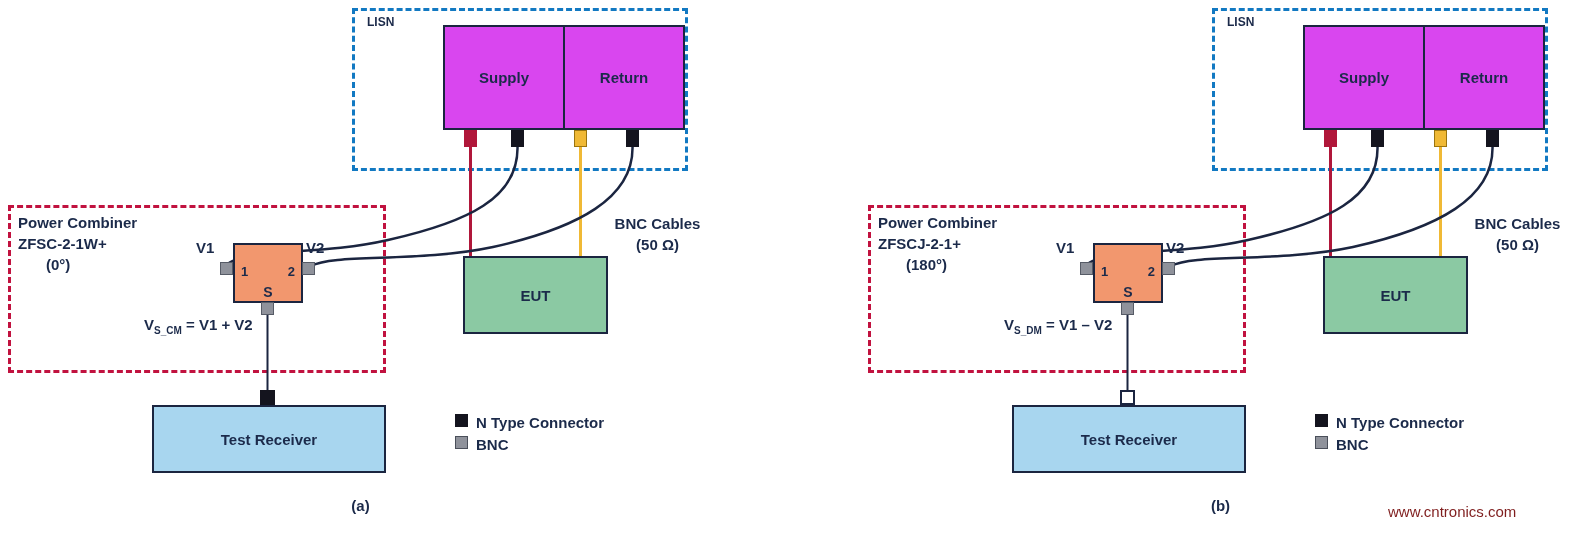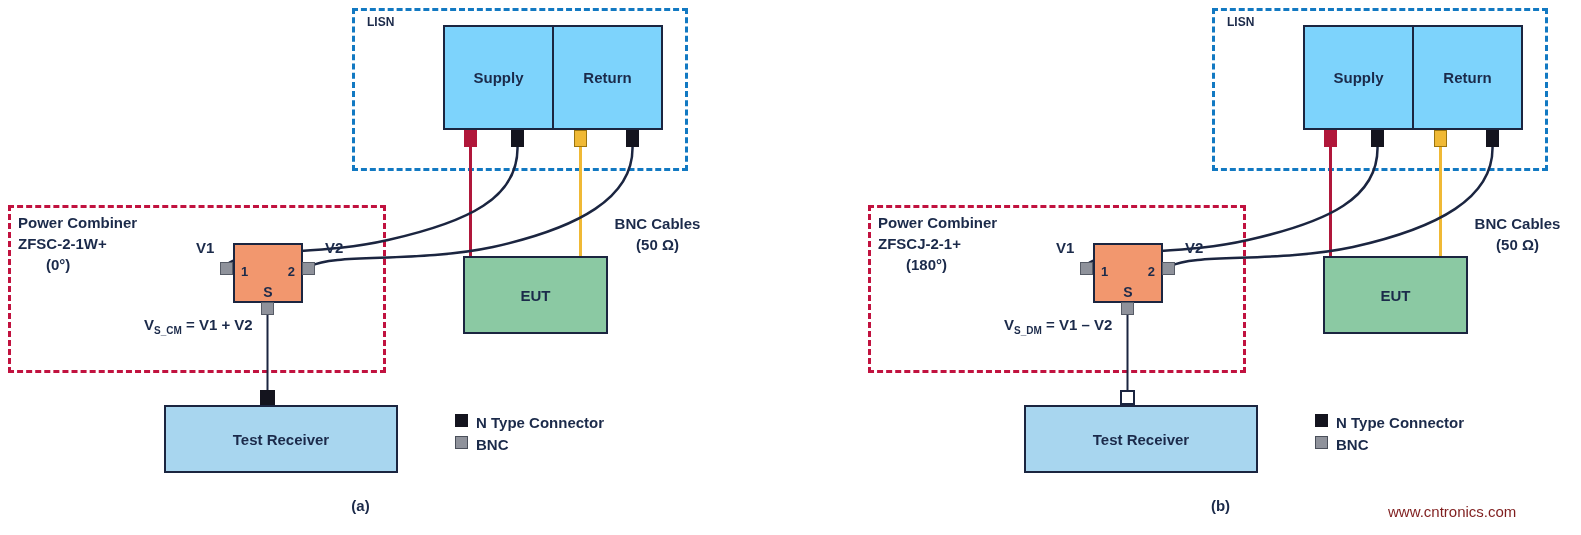--- a/index.html
+++ b/index.html
@@ -16,22 +16,22 @@
   .panel-b { left:860px; }
   .wires { position:absolute; left:0; top:0; }
 
   .dashed-lisn {
     position:absolute; left:352px; top:8px; width:336px; height:163px;
     border:3px dashed #1279c2;
   }
   .lisn-label { position:absolute; left:12px; top:4px; font-weight:bold; font-size:12px; }
 
   .lisn-unit {
-    position:absolute; left:443px; top:25px; width:220px; height:105px;
-    display:flex; background:#7dd3fc; border:2px solid #1b2540;
+    position:absolute; left:443px; top:25px; width:242px; height:105px;
+    display:flex; background:#d946ef; border:2px solid #1b2540;
   }
   .lisn-cell {
     flex:1; display:flex; align-items:center; justify-content:center;
     font-weight:bold; font-size:15px;
   }
   .lisn-cell:first-child { border-right:2px solid #1b2540; }
 
   .conn { position:absolute; width:13px; height:17px; top:130px; }
   .conn.red    { background:#b0173a; left:464px; }
   .conn.black1 { background:#14141e; left:511px; }
@@ -56,21 +56,21 @@
   .combiner-body .p2 { position:absolute; right:6px; top:50%; transform:translateY(-58%); font-size:13px; }
   .combiner-body .ps { position:absolute; left:50%; bottom:1px; transform:translateX(-50%); font-size:14px; }
 
   .port { position:absolute; width:13px; height:13px; background:#8f929b; border:1px solid #565b66; }
   .port-left   { left:220px; top:262px; }
   .port-right  { left:302px; top:262px; }
   .port-bottom { left:261px; top:302px; }
 
   .vlabel { position:absolute; top:239px; font-weight:bold; font-size:15px; }
   .v1 { left:196px; width:32px; text-align:left; }
-  .v2 { left:306px;margin-left:19px; }
+  .v2 { left:306px; }
 
   .formula { position:absolute; left:144px; top:316px; font-weight:bold; font-size:15px; }
   .formula sub { font-size:10px; }
 
   .eut {
     position:absolute; left:463px; top:256px; width:145px; height:78px;
     background:#8bc9a3; border:2px solid #1b2540;
     display:flex; align-items:center; justify-content:center;
     font-weight:bold; font-size:15px;
   }
@@ -78,21 +78,21 @@
   .bnc-note {
     position:absolute; left:600px; top:213px; width:115px; text-align:center;
     font-weight:bold; font-size:15px; line-height:21px;
   }
 
   .recv-conn { position:absolute; left:260px; top:390px; width:15px; height:15px; }
   .recv-conn.filled { background:#14141e; }
   .recv-conn.open   { background:#ffffff; border:2px solid #1b2540; }
 
   .receiver {
-    position:absolute; left:164px; top:405px; width:234px; height:68px;
+    position:absolute; left:152px; top:405px; width:234px; height:68px;
     background:#a8d6ef; border:2px solid #1b2540;
     display:flex; align-items:center; justify-content:center;
     font-weight:bold; font-size:15px;
   }
 
   .legend { position:absolute; left:455px; top:414px; }
   .legend-row { display:flex; align-items:flex-start; gap:8px; height:22px; font-weight:bold; font-size:15px; }
   .swatch { width:13px; height:13px; flex:0 0 13px; }
   .swatch.black { background:#14141e; }
   .swatch.gray  { background:#8f929b; border:1px solid #4a4f5a; }

